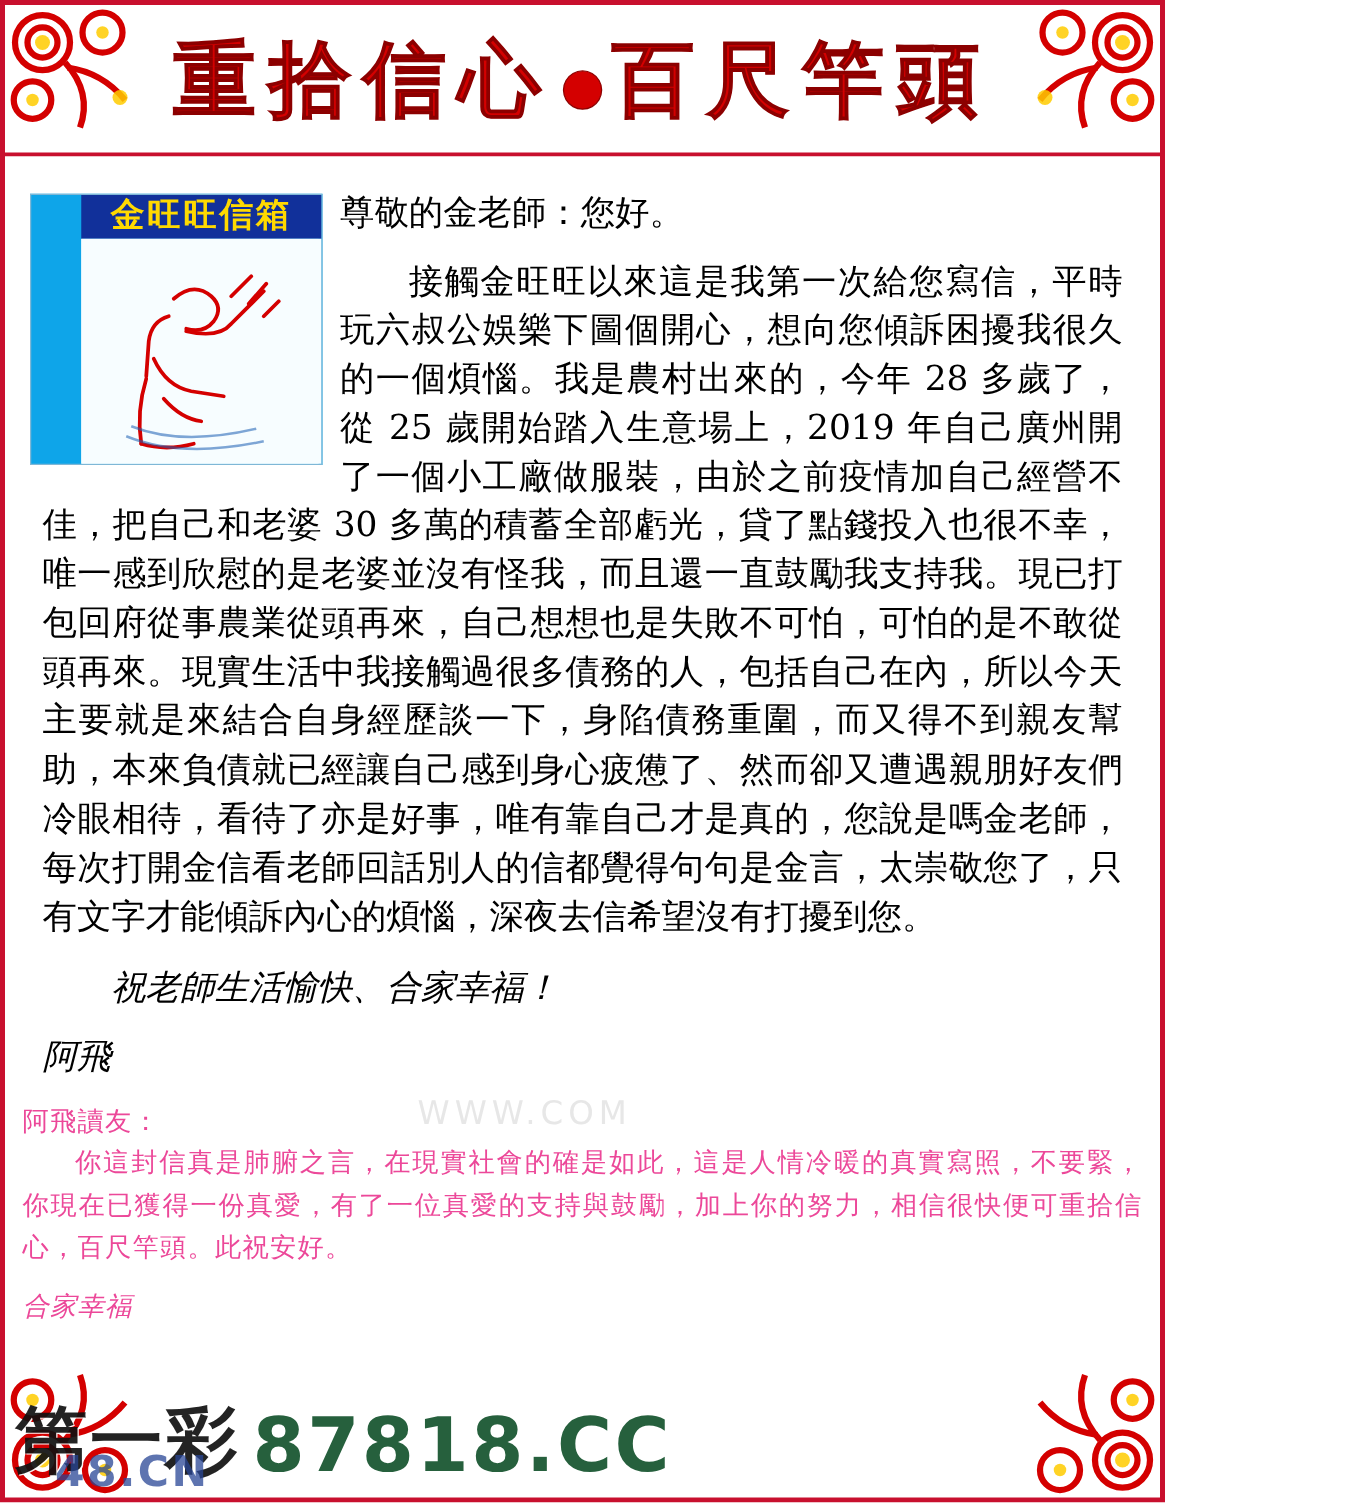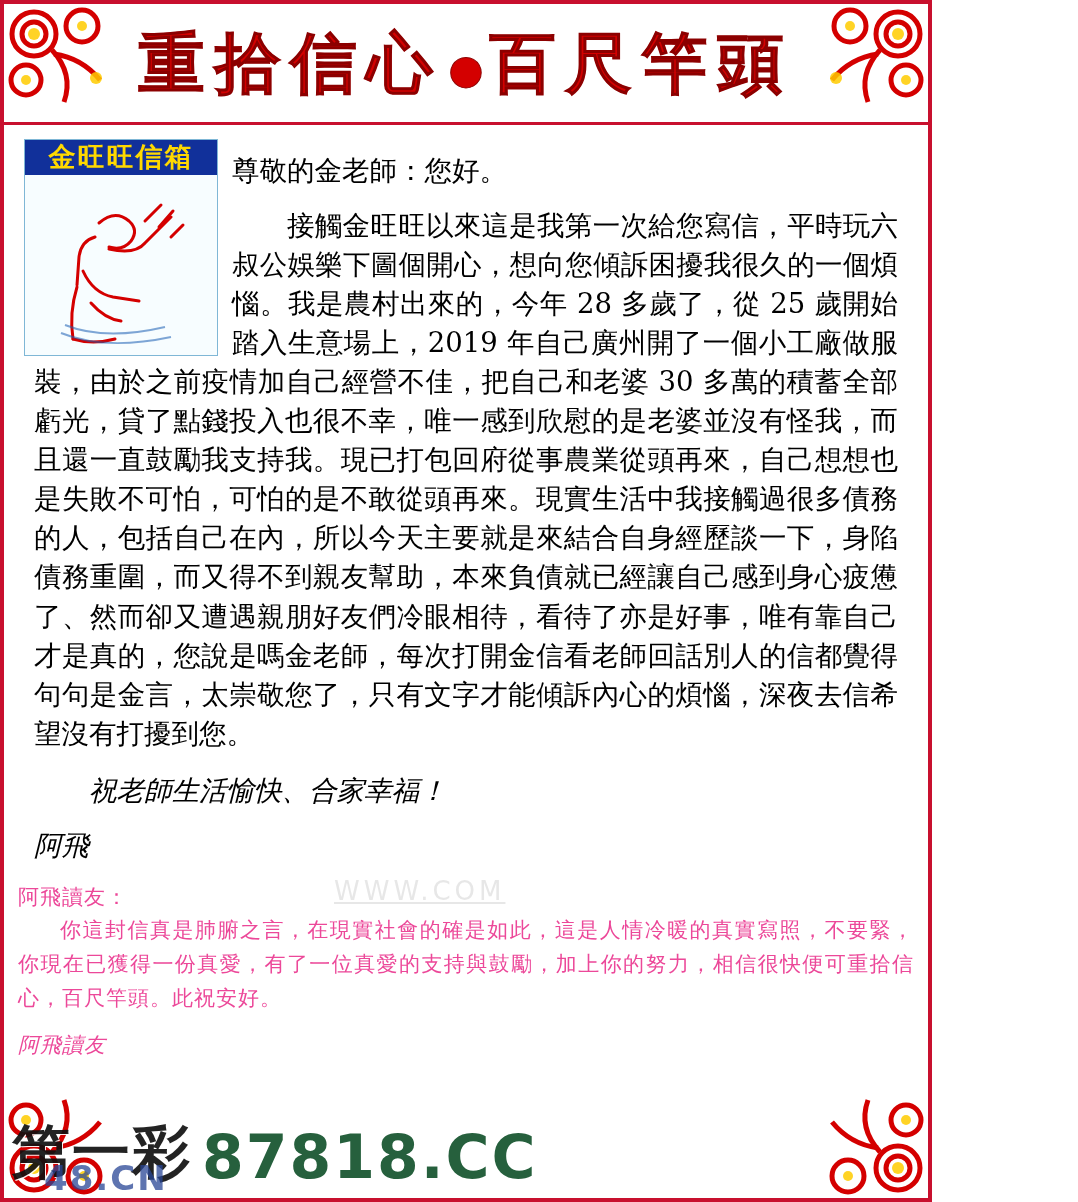--- a/index.html
+++ b/index.html
@@ -60,23 +60,24 @@
 
   
   .content {
     position: relative;
     padding: 10px 14px 0 14px;
   }
 
   .mailbox {
     float: left;
     width: 192px;
-    margin: 4px 14px 4px 6px;
+    margin: 20px 14px 4px 6px;
     border: 1px solid #7fb7d6;
-    background: #701a75;
+    background: #0ea5e9;
+    padding-left: 40px;
   }
   .mailbox-banner {
     background: #11309a;
     color: #ffd900;
     font-family: "DejaVu Sans", sans-serif;
     font-weight: bold;
     font-size: 27px;
     letter-spacing: 2px;
     text-align: center;
     padding: 3px 0 5px 0;
@@ -137,21 +138,20 @@
   
   .wm-faint {
     position: absolute;
     left: 330px;
     top: 872px;
     font-family: "DejaVu Sans", sans-serif;
     font-size: 26px;
     color: rgba(120,120,120,0.18);
     letter-spacing: 4px;
     pointer-events: none;
-    text-decoration: underline;
   }
   .wm-big {
     position: absolute;
     left: 8px;
     bottom: 6px;
     display: flex;
     align-items: flex-end;
     pointer-events: none;
     opacity: 0.92;
   }
@@ -289,21 +289,21 @@
     <div class="letter">
       <p>尊敬的金老師：您好。</p>
       <p class="indent">接觸金旺旺以來這是我第一次給您寫信，平時玩六叔公娛樂下圖個開心，想向您傾訴困擾我很久的一個煩惱。我是農村出來的，今年 28 多歲了，從 25 歲開始踏入生意場上，2019 年自己廣州開了一個小工廠做服裝，由於之前疫情加自己經營不佳，把自己和老婆 30 多萬的積蓄全部虧光，貸了點錢投入也很不幸，唯一感到欣慰的是老婆並沒有怪我，而且還一直鼓勵我支持我。現已打包回府從事農業從頭再來，自己想想也是失敗不可怕，可怕的是不敢從頭再來。現實生活中我接觸過很多債務的人，包括自己在內，所以今天主要就是來結合自身經歷談一下，身陷債務重圍，而又得不到親友幫助，本來負債就已經讓自己感到身心疲憊了、然而卻又遭遇親朋好友們冷眼相待，看待了亦是好事，唯有靠自己才是真的，您說是嗎金老師，每次打開金信看老師回話別人的信都覺得句句是金言，太崇敬您了，只有文字才能傾訴內心的煩惱，深夜去信希望沒有打擾到您。</p>
       <p class="indent" style="margin-top:18px;font-style:italic;">祝老師生活愉快、合家幸福！</p>
       <p class="sign-right">阿飛</p>
     </div>
 
     <div class="reply">
       <p>阿飛讀友：</p>
       <p class="indent">你這封信真是肺腑之言，在現實社會的確是如此，這是人情冷暖的真實寫照，不要緊，你現在已獲得一份真愛，有了一位真愛的支持與鼓勵，加上你的努力，相信很快便可重拾信心，百尺竿頭。此祝安好。</p>
-      <p class="sign-right">阿飛讀友</p>
+      <p class="sign-right">合家幸福</p>
     </div>
 
   </div>
 
   <div class="wm-faint">WWW.COM</div>
 
 
   <div class="wm-big">
     <span class="wm-cn">第一彩</span>
     <span class="wm-num">87818.CC</span>

